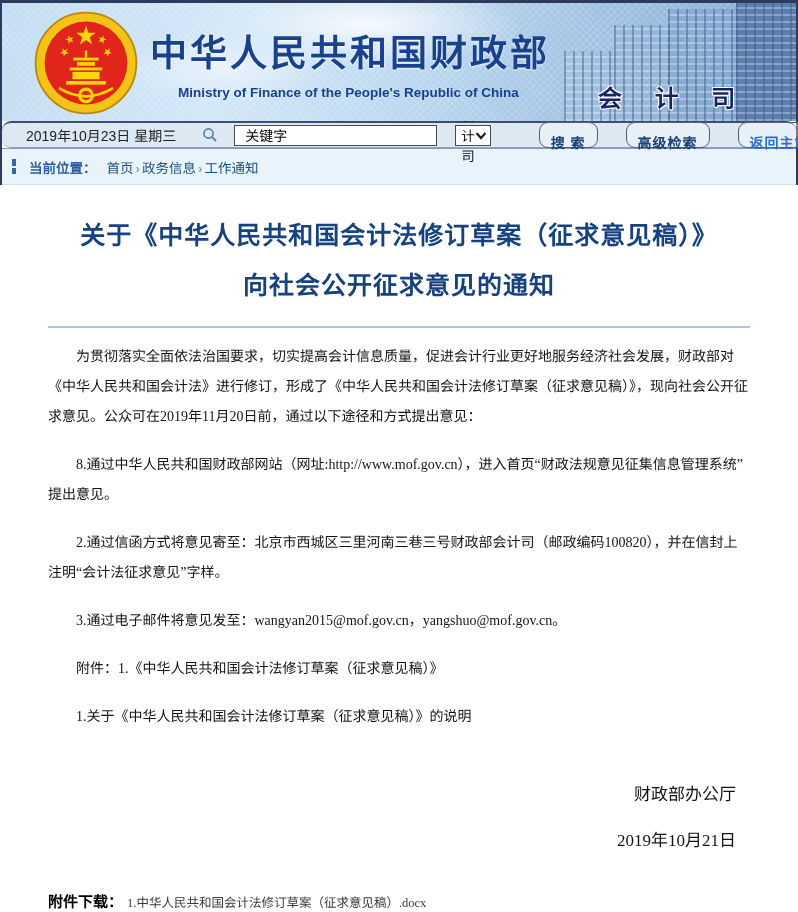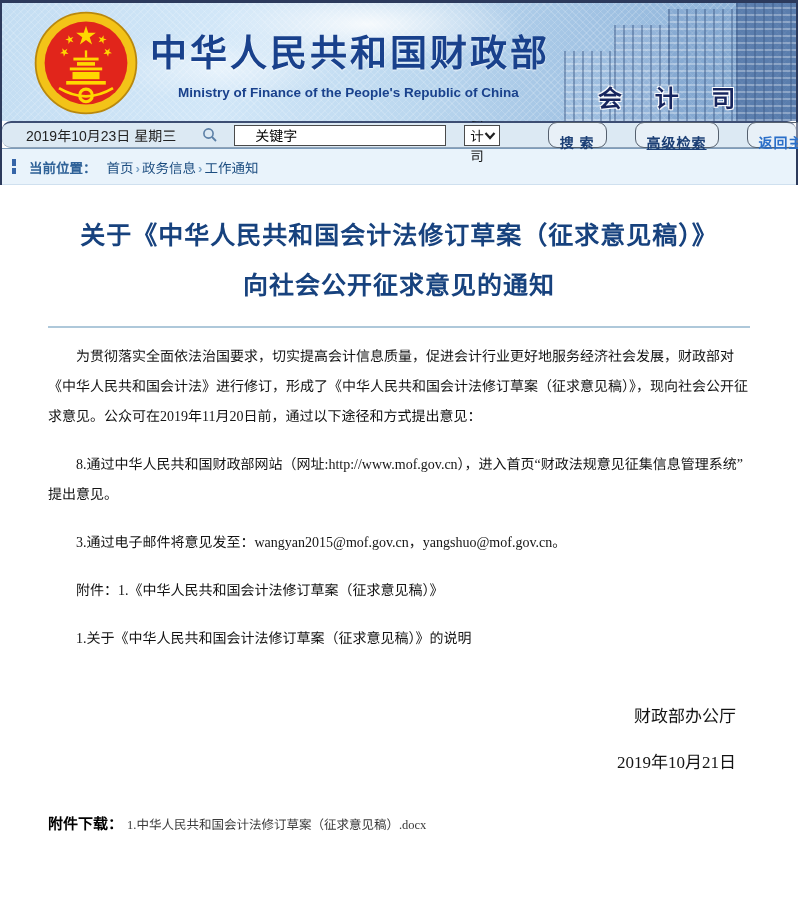--- a/index.html
+++ b/index.html
@@ -44,29 +44,29 @@
     color:#16255e; letter-spacing:13px; white-space:nowrap;
     text-shadow:-1px -1px 0 rgba(255,255,255,.9), 1px -1px 0 rgba(255,255,255,.9),
                 -1px 1px 0 rgba(255,255,255,.9), 1px 1px 0 rgba(255,255,255,.9); }
 
   
   .searchbar { height:27px; background:#dce9f3; border-top:2px solid #3d4e73; border-bottom:1px solid #8fa3b8;
     display:flex; align-items:center; font-size:14px; color:#222;border-radius:9px; }
   .sb-date { margin-left:24px; white-space:nowrap; }
   .mag-icon { margin-left:26px; display:inline-flex; }
   .kw-input { margin-left:16px; width:212px; height:21px; border:1px solid #4a4a4a; background:#fff;
-    font-size:14px; padding:0 20px; color:#000; font-family:"Liberation Sans", sans-serif; }
+    font-size:14px; padding:0 10px; color:#000; font-family:"Liberation Sans", sans-serif; }
   .scope { margin-left:18px; width:64px; height:21px; border:1px solid #4a4a4a; background:#fff;
     display:flex; align-items:center; justify-content:space-between; padding:0 3px 0 5px; cursor:pointer; }
   .scope-label { font-size:13.5px; color:#111; }
   .btn { border:1px solid #55606e; border-radius:9px; background:rgba(255,255,255,.35);
     font-size:14px; font-weight:bold; color:#1c3f75; padding:12px 11px; height:21px; line-height:17px;
     cursor:pointer; white-space:nowrap; letter-spacing:1px; }
   .btn.search { margin-left:48px; }
-  .btn.adv { margin-left:28px;text-decoration:underline; }
+  .btn.adv { margin-left:28px; }
   .btn.home { margin-left:28px; color:#2a6fc9; }
 
   
   .breadcrumb { height:37px; background:#e9f3fb; border-top:1px solid #7d9cba; border-bottom:1px solid #cfe0ef;
     display:flex; align-items:center; font-size:13.5px; }
   .crumb-icon { margin-left:10px; display:inline-flex; }
   .crumb-label { margin-left:12px; color:#2f6298; font-weight:bold; }
   .crumbs { margin-left:10px; display:flex; align-items:center; }
   .crumb { color:#1c4d80; text-decoration:none; cursor:pointer; }
   .crumb + .crumb::before { content:var(--sep,"›"); color:#7fa6c9; margin:0 2px; font-weight:bold; }
@@ -165,20 +165,21 @@
 
   <div class="content">
     <div class="art-title">关于《中华人民共和国会计法修订草案（征求意见稿）》</div>
     <div class="art-title" style="margin-top:0;">向社会公开征求意见的通知</div>
     <hr class="divider">
 
     <div class="paras">
 
     <p>为贯彻落实全面依法治国要求，切实提高会计信息质量，促进会计行业更好地服务经济社会发展，财政部对《中华人民共和国会计法》进行修订，形成了《中华人民共和国会计法修订草案（征求意见稿）》，现向社会公开征求意见。公众可在2019年11月20日前，通过以下途径和方式提出意见：</p>
         <p>8.通过中华人民共和国财政部网站（网址:http://www.mof.gov.cn），进入首页“财政法规意见征集信息管理系统”提出意见。</p>
+        <p>2.通过信函方式将意见寄至：北京市西城区三里河南三巷三号财政部会计司（邮政编码100820），并在信封上注明“会计法征求意见”字样。</p>
         <p>3.通过电子邮件将意见发至：wangyan2015@mof.gov.cn，yangshuo@mof.gov.cn。</p>
         <p>附件：1.《中华人民共和国会计法修订草案（征求意见稿）》</p>
         <p>1.关于《中华人民共和国会计法修订草案（征求意见稿）》的说明</p>
       </div>
 
     <div class="sig-block">
       <div class="sig-name">财政部办公厅</div>
       <div class="sig-date">2019年10月21日</div>
     </div>
 

